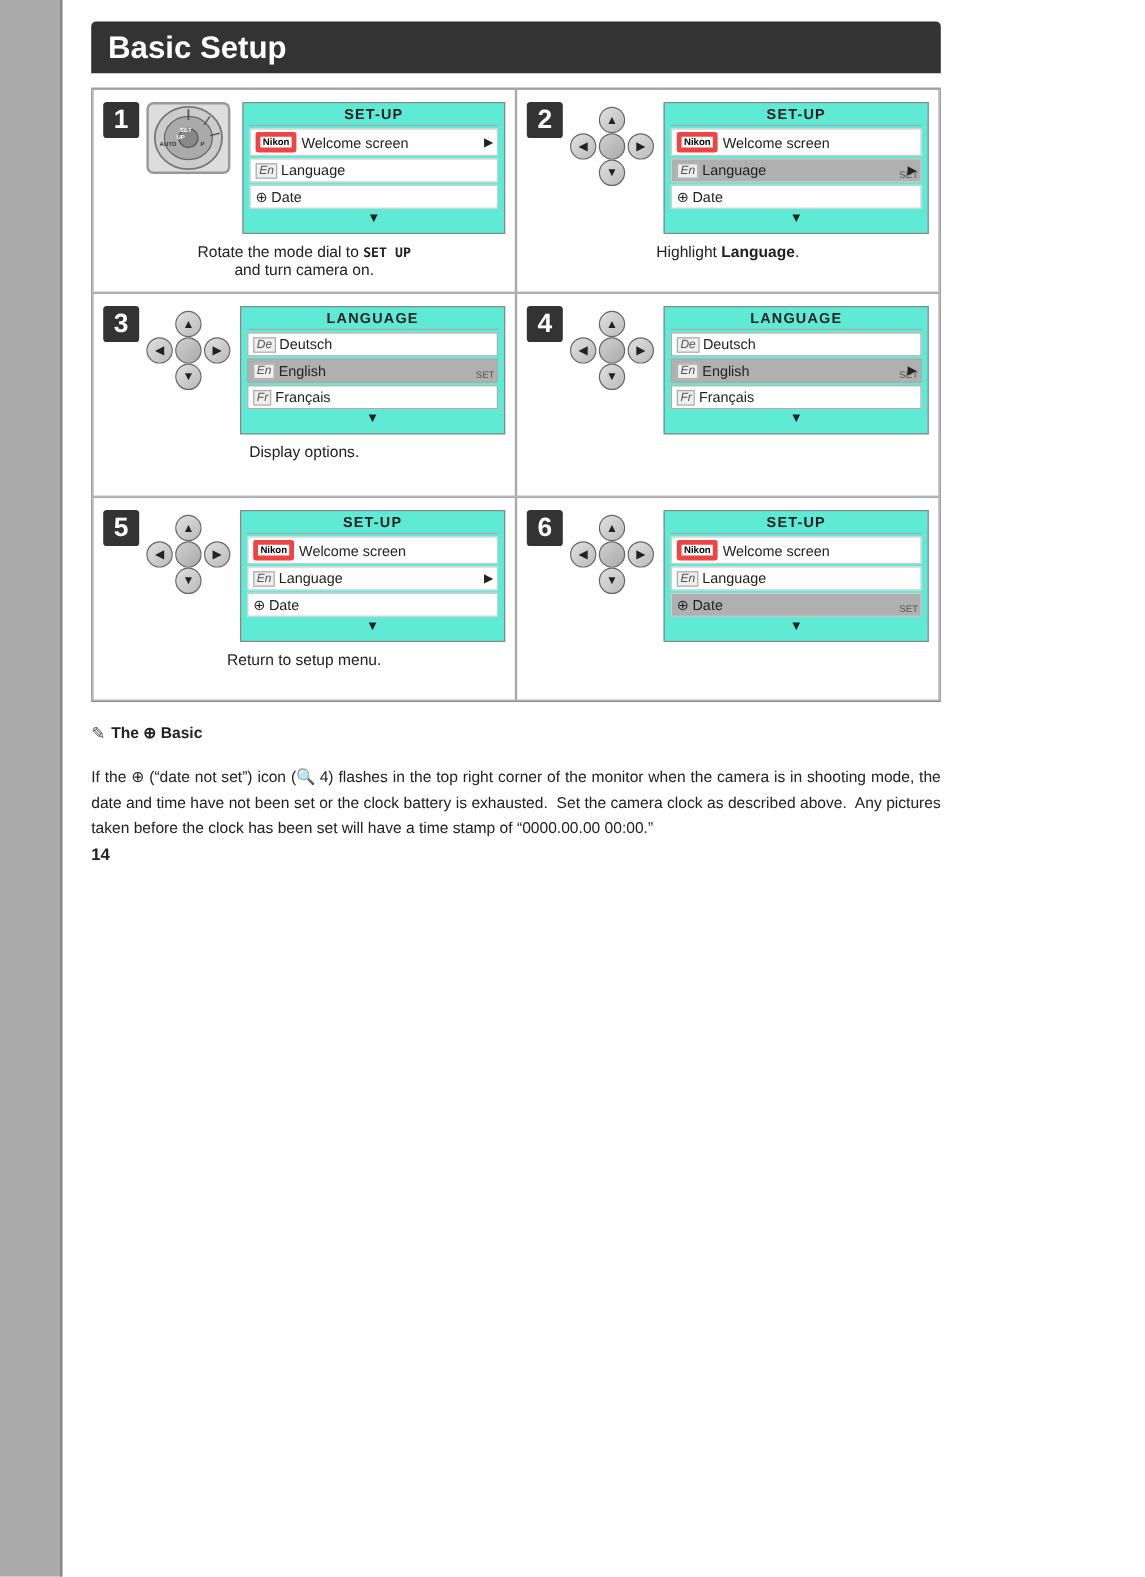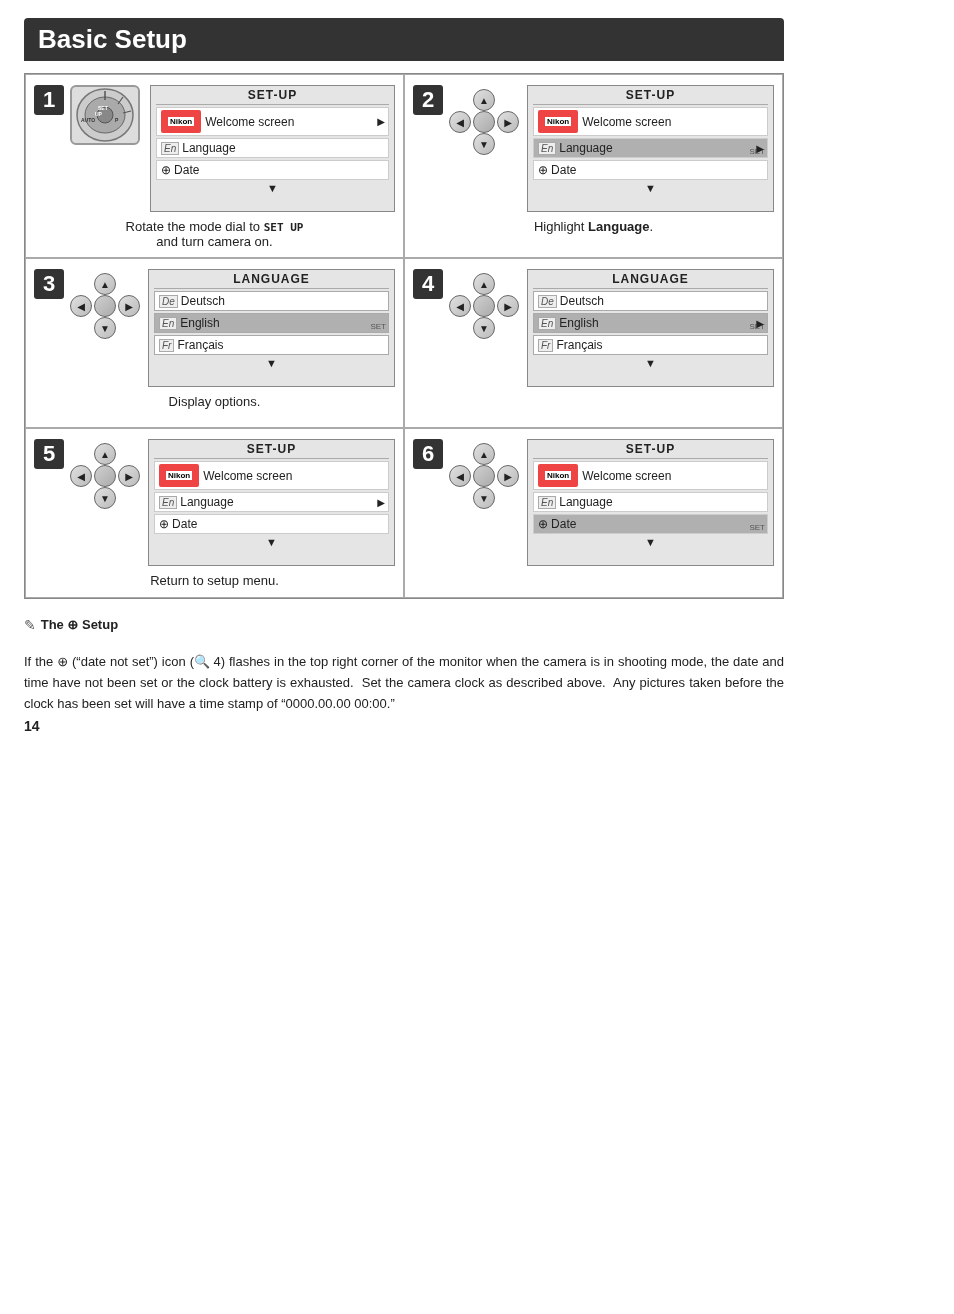--- a/index.html
+++ b/index.html
@@ -8,21 +8,20 @@
       background: #fff;
       color: #222;
       width: 954px;
       min-height: 1314px;
       padding: 0;
     }
     .page {
       display: flex;
       width: 814px;
       min-height: 1314px;
-      flex-direction: column;
     }
     .left-tab {
       width: 52px;
       background: #aaa;
       border-right: 2px solid #888;
       flex-shrink: 0;
     }
     .content {
       flex: 1;
       padding: 18px 30px 24px 24px;
@@ -73,24 +72,24 @@
     }
     .cell-top {
       display: flex;
       flex-direction: row;
       width: 100%;
       gap: 6px;
       align-items: flex-start;
     }
     .screen-panel {
       border: 1.5px solid #888;
-      background: #e5e5e5;
+      background: #5eead4;
       min-width: 180px;
       flex: 1;
-      padding: 2px 5px 17px 5px;
+      padding: 2px 5px 6px 5px;
       font-size: 12.5px;
     }
     .screen-header {
       text-align: center;
       font-size: 12px;
       font-weight: bold;
       letter-spacing: 1px;
       border-bottom: 1px solid #aaa;
       padding-bottom: 2px;
       margin-bottom: 2px;
@@ -118,21 +117,21 @@
       font-size: 8px;
       position: absolute;
       right: 2px;
       bottom: 1px;
       color: #555;
     }
     .nikon-logo {
       font-size: 8px;
       font-weight: bold;
       background: #fff;
-      border: 7px solid #ef4444;
+      border: 4px solid #ef4444;
       border-radius: 2px;
       padding: 0 2px;
       margin-right: 4px;
       color: #000;
       display: inline-block;
     }
     .en-badge {
       font-size: 10px;
       font-style: italic;
       color: #555;
@@ -497,21 +496,21 @@
           </div>
         </div>
       </div>
 
     </div>
 
     
     <div class="icon-section">
       <span class="icon-note-icon">✎</span>
       <div>
-        <div class="icon-title">The ⊕ Setup</div>
+        <div class="icon-title">The ⊕ Basic</div>
       </div>
     </div>
     <div class="icon-body">
       If the ⊕ (“date not set”) icon (🔍 4) flashes in the top right corner of the monitor when the camera is in shooting mode, the date and time have not been set or the clock battery is exhausted.&nbsp; Set the camera clock as described above.&nbsp; Any pictures taken before the clock has been set will have a time stamp of “0000.00.00 00:00.”
     </div>
 
     <div class="page-num" style="margin-top:4px;">14</div>
 
   </div>
 </div>

